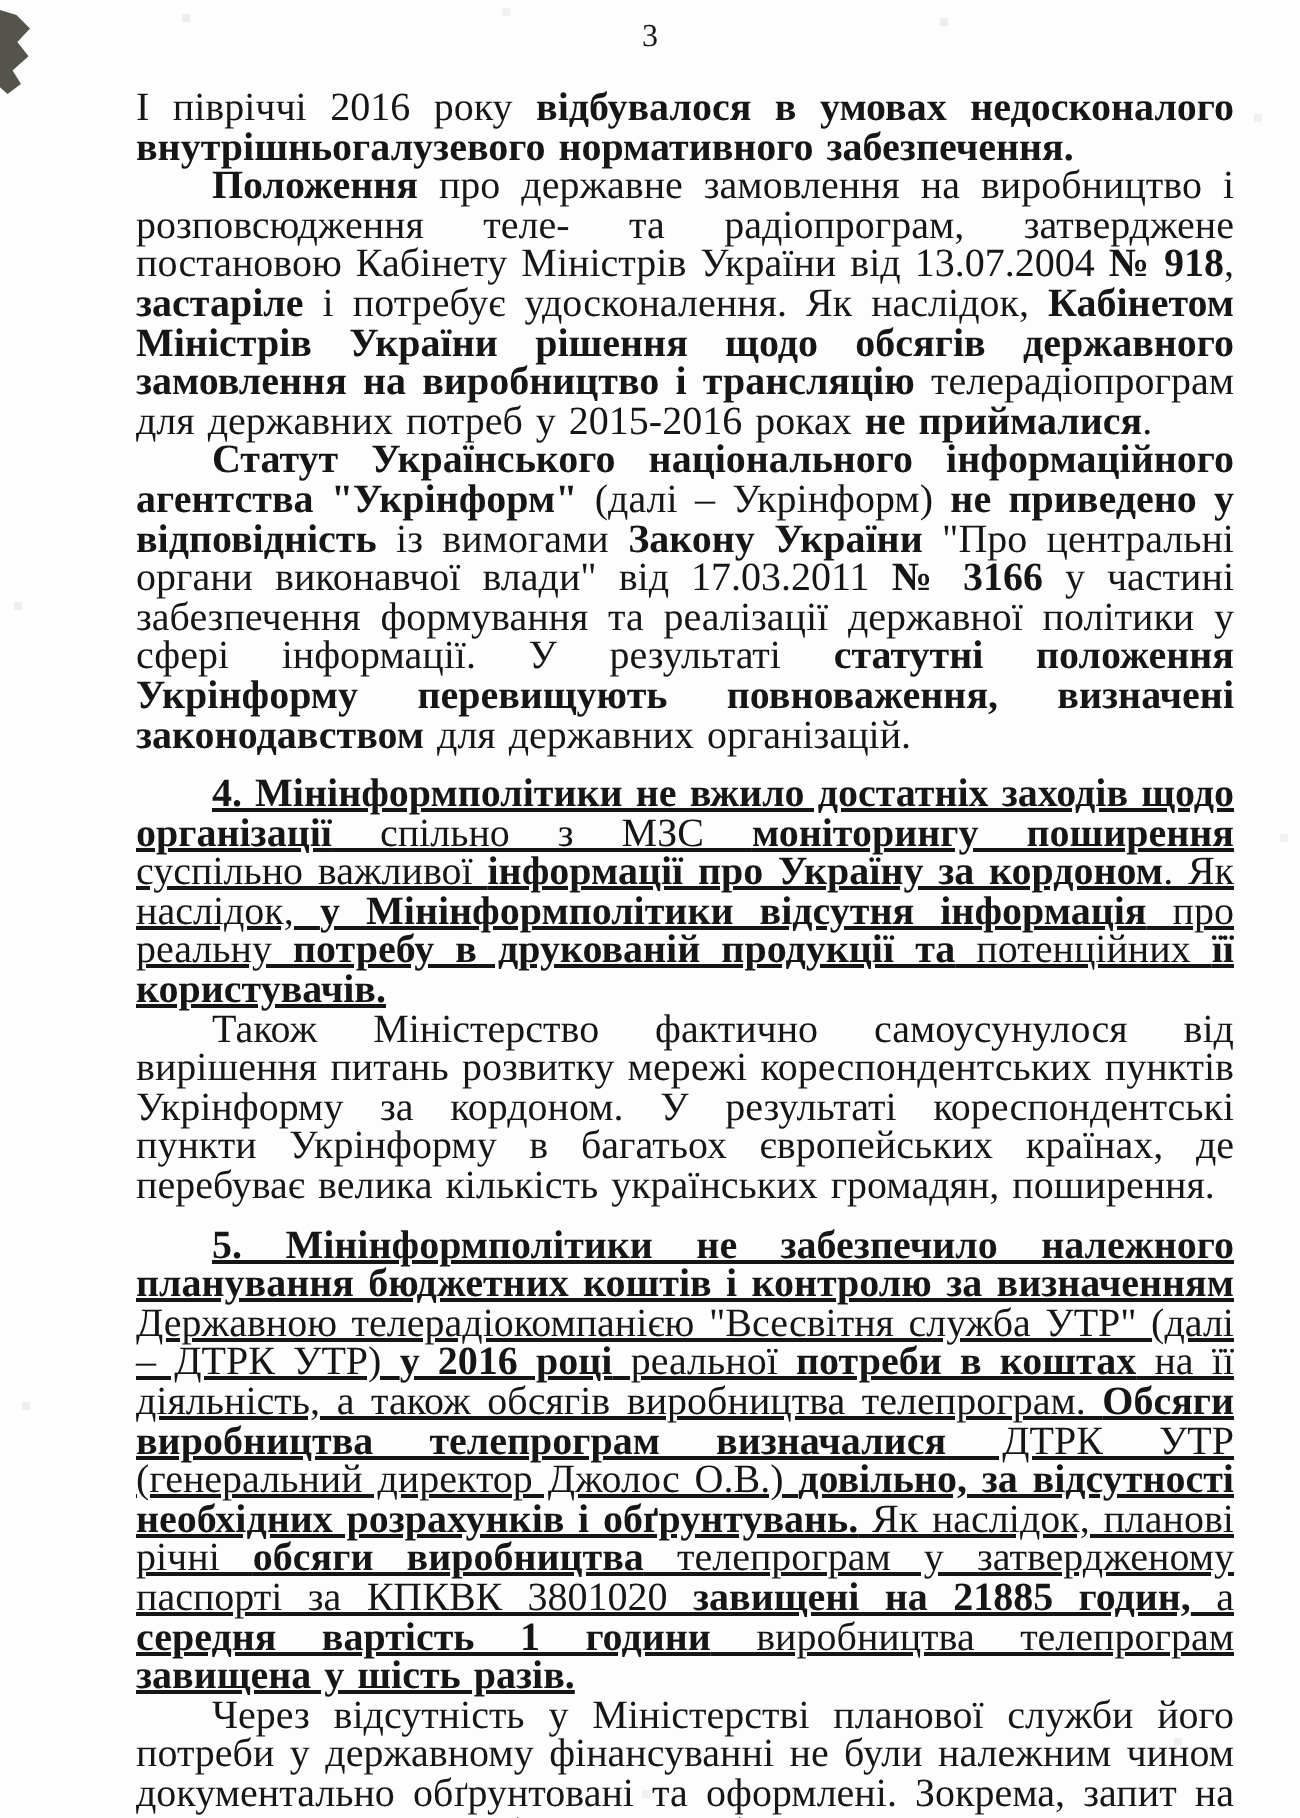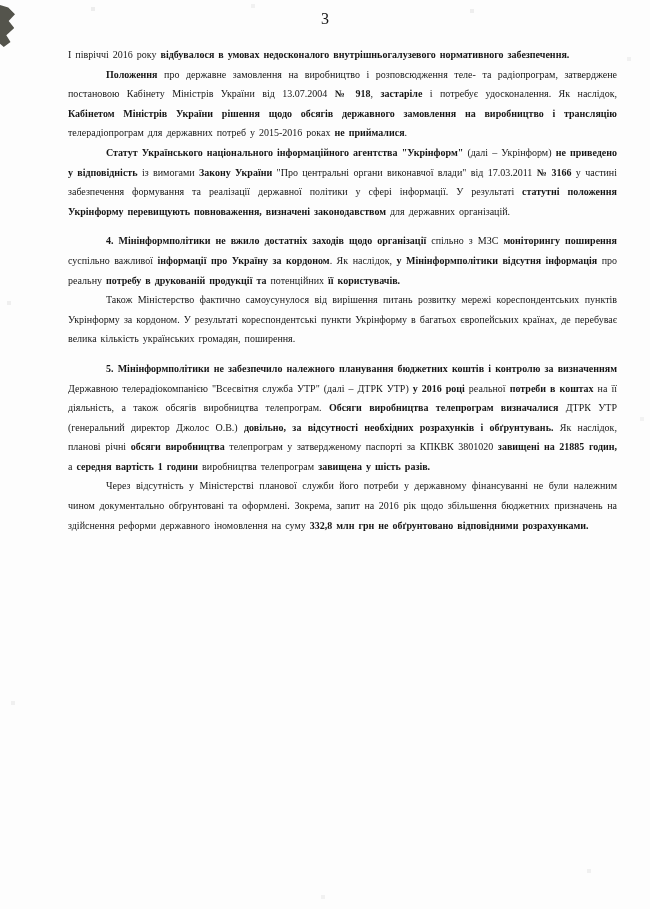--- a/index.html
+++ b/index.html
@@ -17,28 +17,28 @@
     text-align: center;
     padding-top: 9px;
     font-size: 16px;
     line-height: 19px;
   }
   .body-text {
     margin: 17px 33px 0 68px;
   }
   .para {
     margin: 0;
-    font-size: 10px;
+    font-size: 20px;
     line-height: 19.6px;
     text-align: justify;
     text-indent: 38px;
     word-spacing: 1.5px;
   }
   .para.no-indent { text-indent: 0; }
-  .para.section-gap { margin-top: 10px; }
+  .para.section-gap { margin-top: 10px; text-decoration: underline; }
   .para b { font-weight: bold; }
   .corner-artifact {
     position: absolute;
     left: 0;
     top: 5px;
     width: 15px;
     height: 42px;
     background: #45453d;
     clip-path: polygon(0% 0%, 55% 6%, 100% 22%, 58% 38%, 95% 55%, 42% 72%, 70% 88%, 25% 100%, 0% 92%);
     opacity: 0.92;

